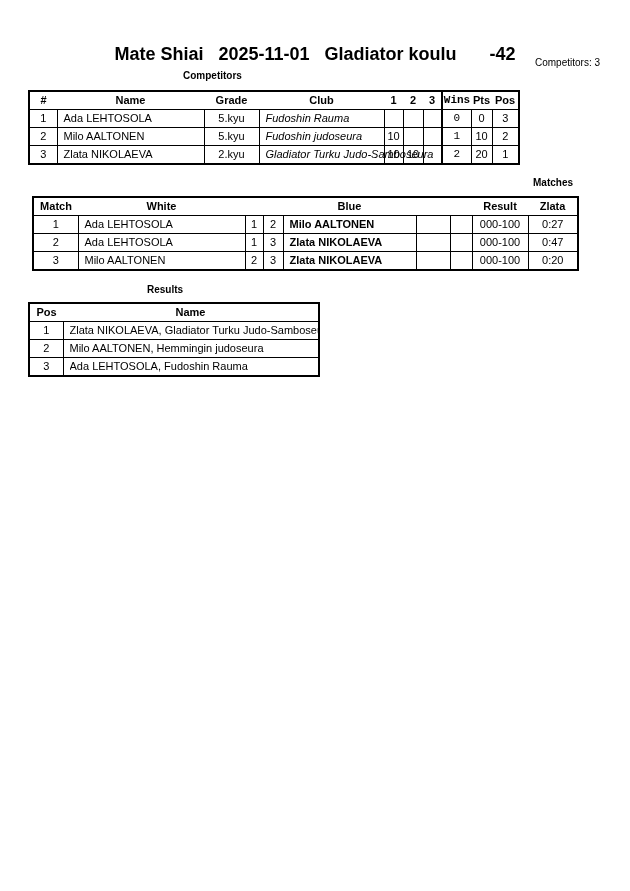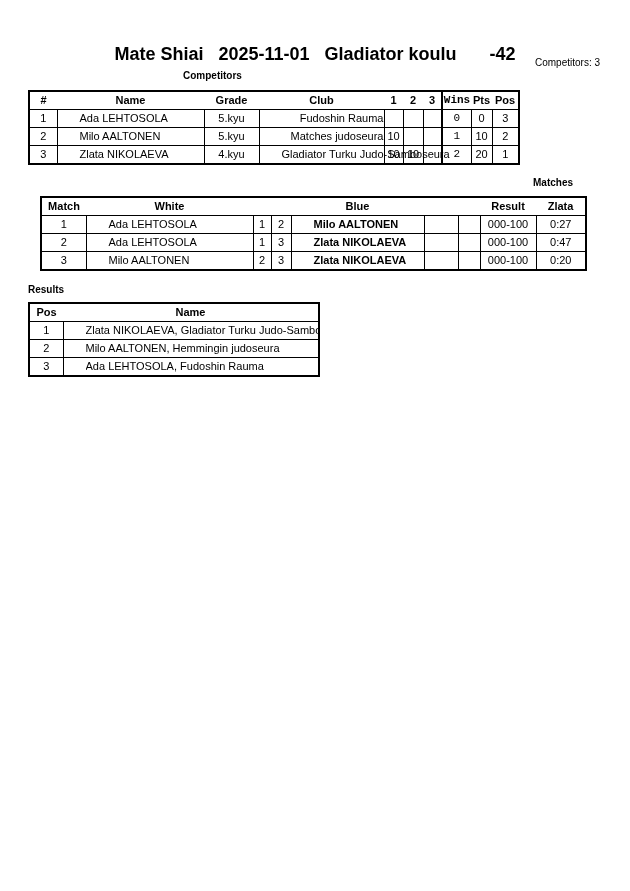--- a/index.html
+++ b/index.html
@@ -18,60 +18,61 @@
     white-space:nowrap;
   }
   .tgap  { margin-left:10px; }
   .tgap2 { margin-left:28px; }
   .sec-heading {
     position:absolute;
     font-size:10px; font-weight:bold;
   }
   #competitors-heading { left:183px; top:70px; }
   #matches-heading     { left:28px;  top:177px; width:545px; text-align:right; }
-  #results-heading     { left:28px;  top:284px; width:290px; }
+  #results-heading     { left:20px;  top:284px; width:290px; text-align:center; }
   .count-label {
     position:absolute; top:57px; right:30px;
     font-size:10px; font-weight:normal;
   }
   table {
     position:absolute;
     border-collapse:collapse;
     table-layout:fixed;
     border:2px solid #000;
     font-size:11px;
   }
   #competitors-table { left:28px; top:90px;  width:490px; }
-  #matches-table     { left:40px; top:196px; width:545px; }
+  #matches-table     { left:32px; top:196px; width:545px; }
   #results-table     { left:28px; top:302px; width:290px; }
   thead th {
     border:none;
     border-bottom:1px solid #000;
     font-weight:bold;
     height:17px; line-height:17px;
     padding:0; text-align:center;
     overflow:visible; white-space:nowrap;
   }
   tbody td {
     border:1px solid #000;
     height:17px; line-height:17px;
     padding:0; text-align:center;
     vertical-align:middle;
     overflow:visible; white-space:nowrap;
   }
-  .la { text-align:left; padding-left:22px; }
+  .la { text-align:left; padding-left:6px; }
   .thickL { border-left:2px solid #000 !important;font-family:Liberation Mono, monospace; }
   .bold { font-weight:bold; }
   .spill {
     display:block;
     white-space:nowrap;
     overflow:visible;
     position:relative;
     z-index:2;
-    text-align:right;
+    text-align:left;
+    font-style:italic;
   }
   .clip {
     display:block;
     white-space:nowrap;
     overflow:hidden;
     text-align:left;
   }
 </style>
 </head>
 <body>
@@ -126,33 +127,33 @@
       <td></td>
       <td class="thickL">0</td>
       <td>0</td>
       <td>3</td>
     </tr>
     <tr>
       <td>2</td>
       <td class="la">Milo AALTONEN</td>
       <td>5.kyu</td>
       <td class="la">
-          <span class="spill">Matches judoseura</span>
+          <span class="spill">Fudoshin judoseura</span>
         </td>
       <td>10</td>
       <td></td>
       <td></td>
       <td class="thickL">1</td>
       <td>10</td>
       <td>2</td>
     </tr>
     <tr>
       <td>3</td>
       <td class="la">Zlata NIKOLAEVA</td>
-      <td>4.kyu</td>
+      <td>2.kyu</td>
       <td class="la">
           <span class="spill">Gladiator Turku Judo-Samboseura</span>
         </td>
       <td>10</td>
       <td>10</td>
       <td></td>
       <td class="thickL">2</td>
       <td>20</td>
       <td>1</td>
     </tr>

